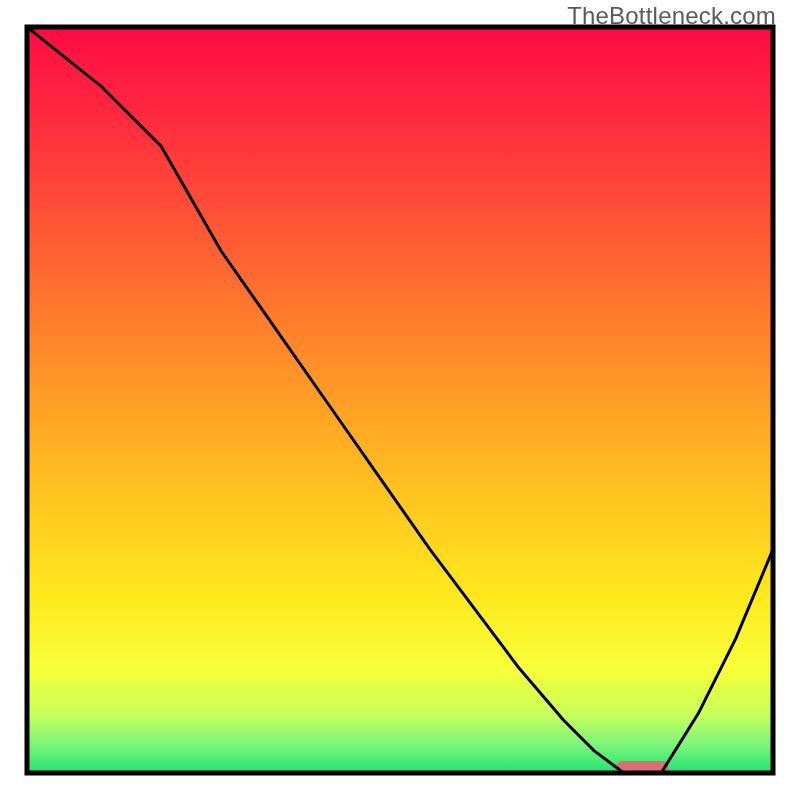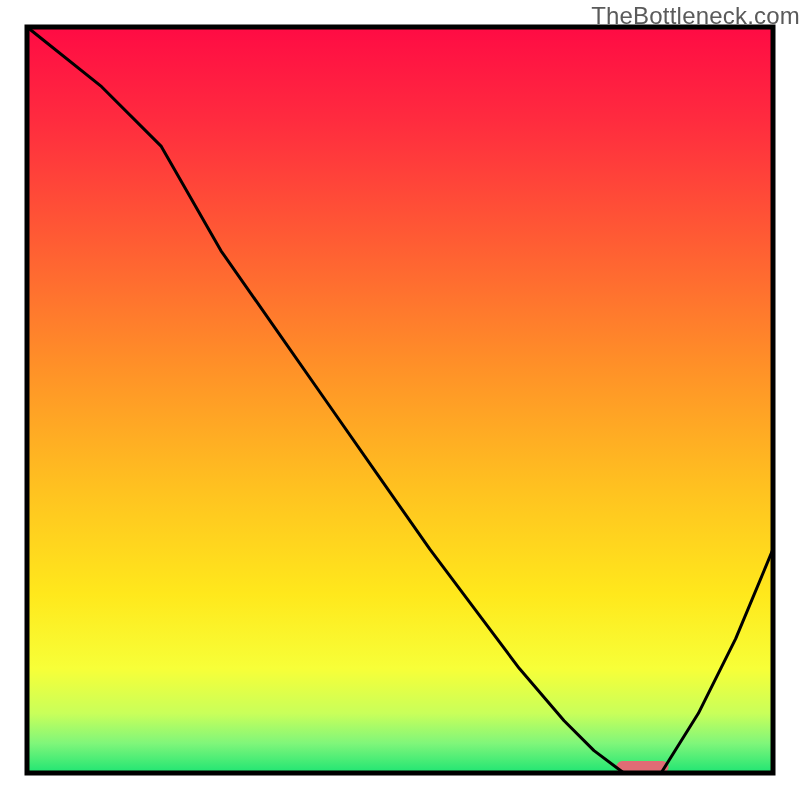--- a/index.html
+++ b/index.html
@@ -11,21 +11,21 @@
     font-family: Arial, Helvetica, sans-serif;
   }
   .container {
     position: relative;
     width: 800px;
     height: 800px;
   }
   .watermark {
     position: absolute;
     top: 2px;
-    right: 0;
+    right: 24px;
     color: #5a5a5a;
     font-size: 24px;
     font-weight: 500;
     letter-spacing: 0.2px;
     z-index: 10;
   }
   svg.chart {
     position: absolute;
     top: 0;
     left: 0;

